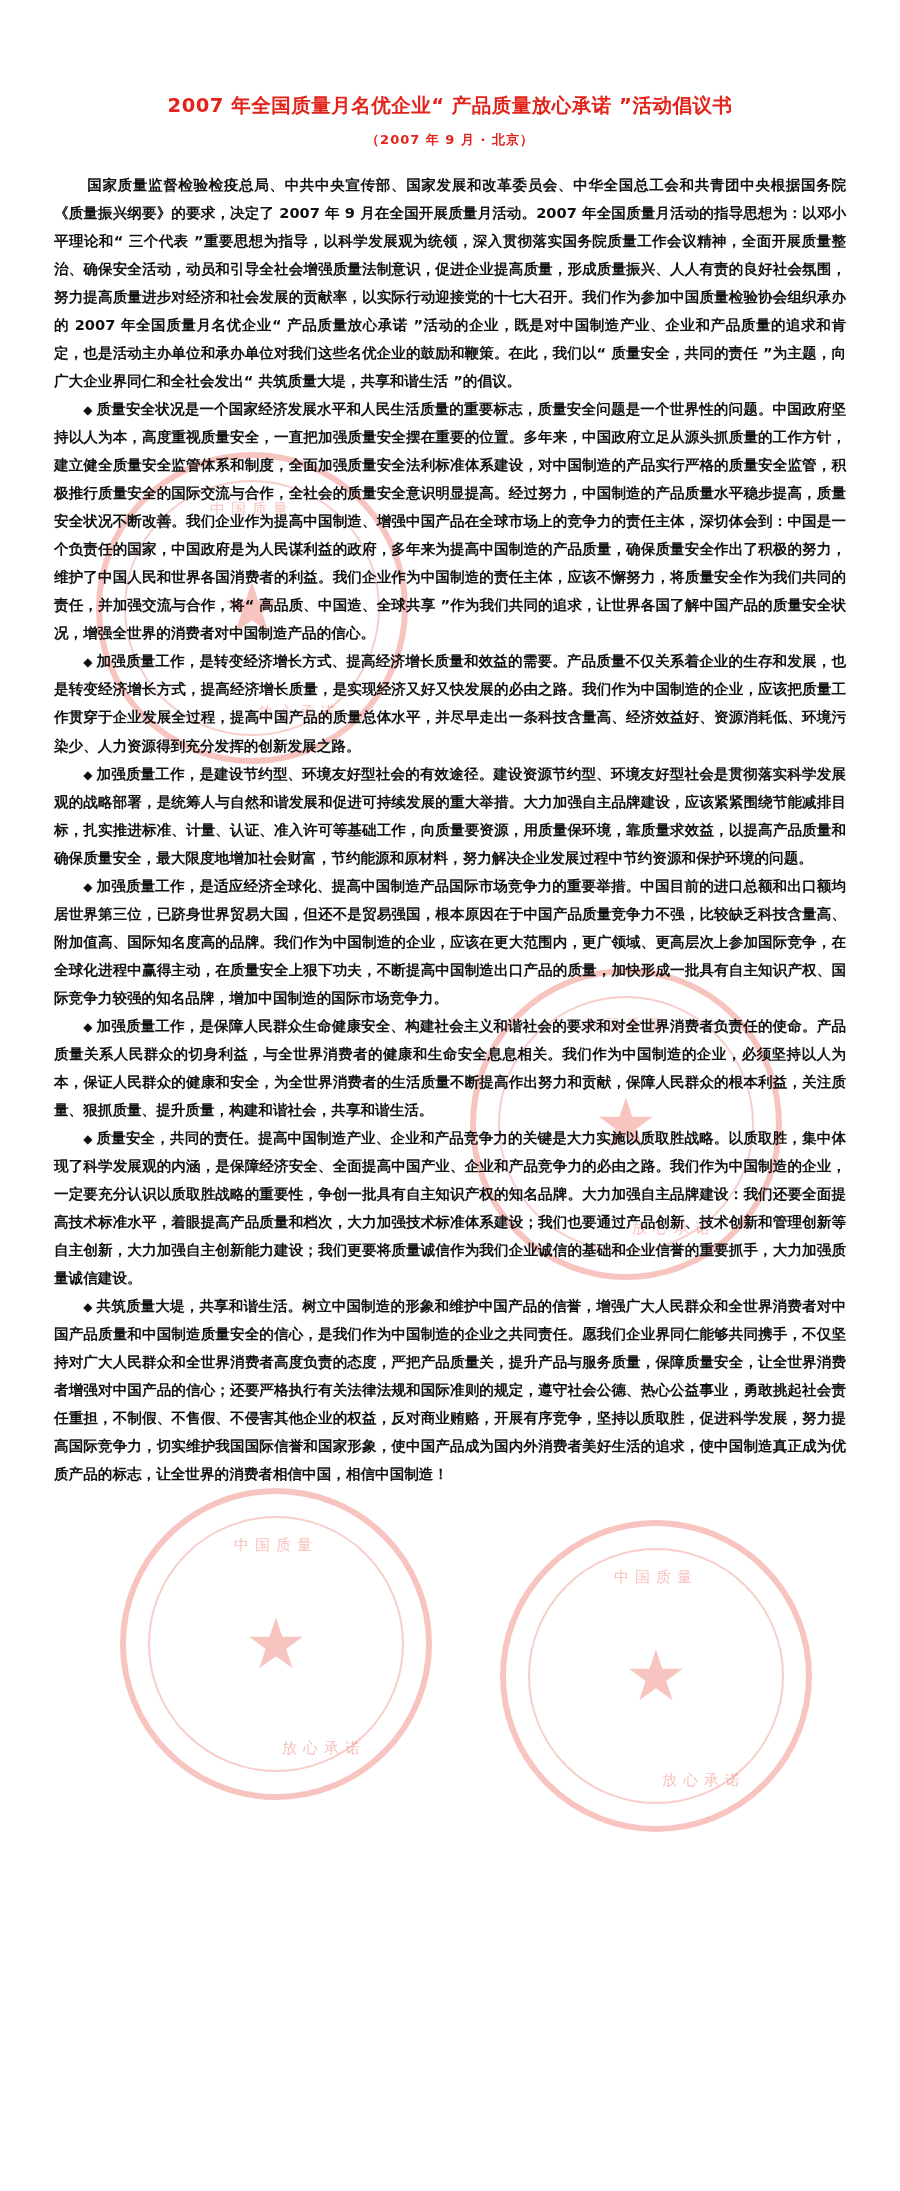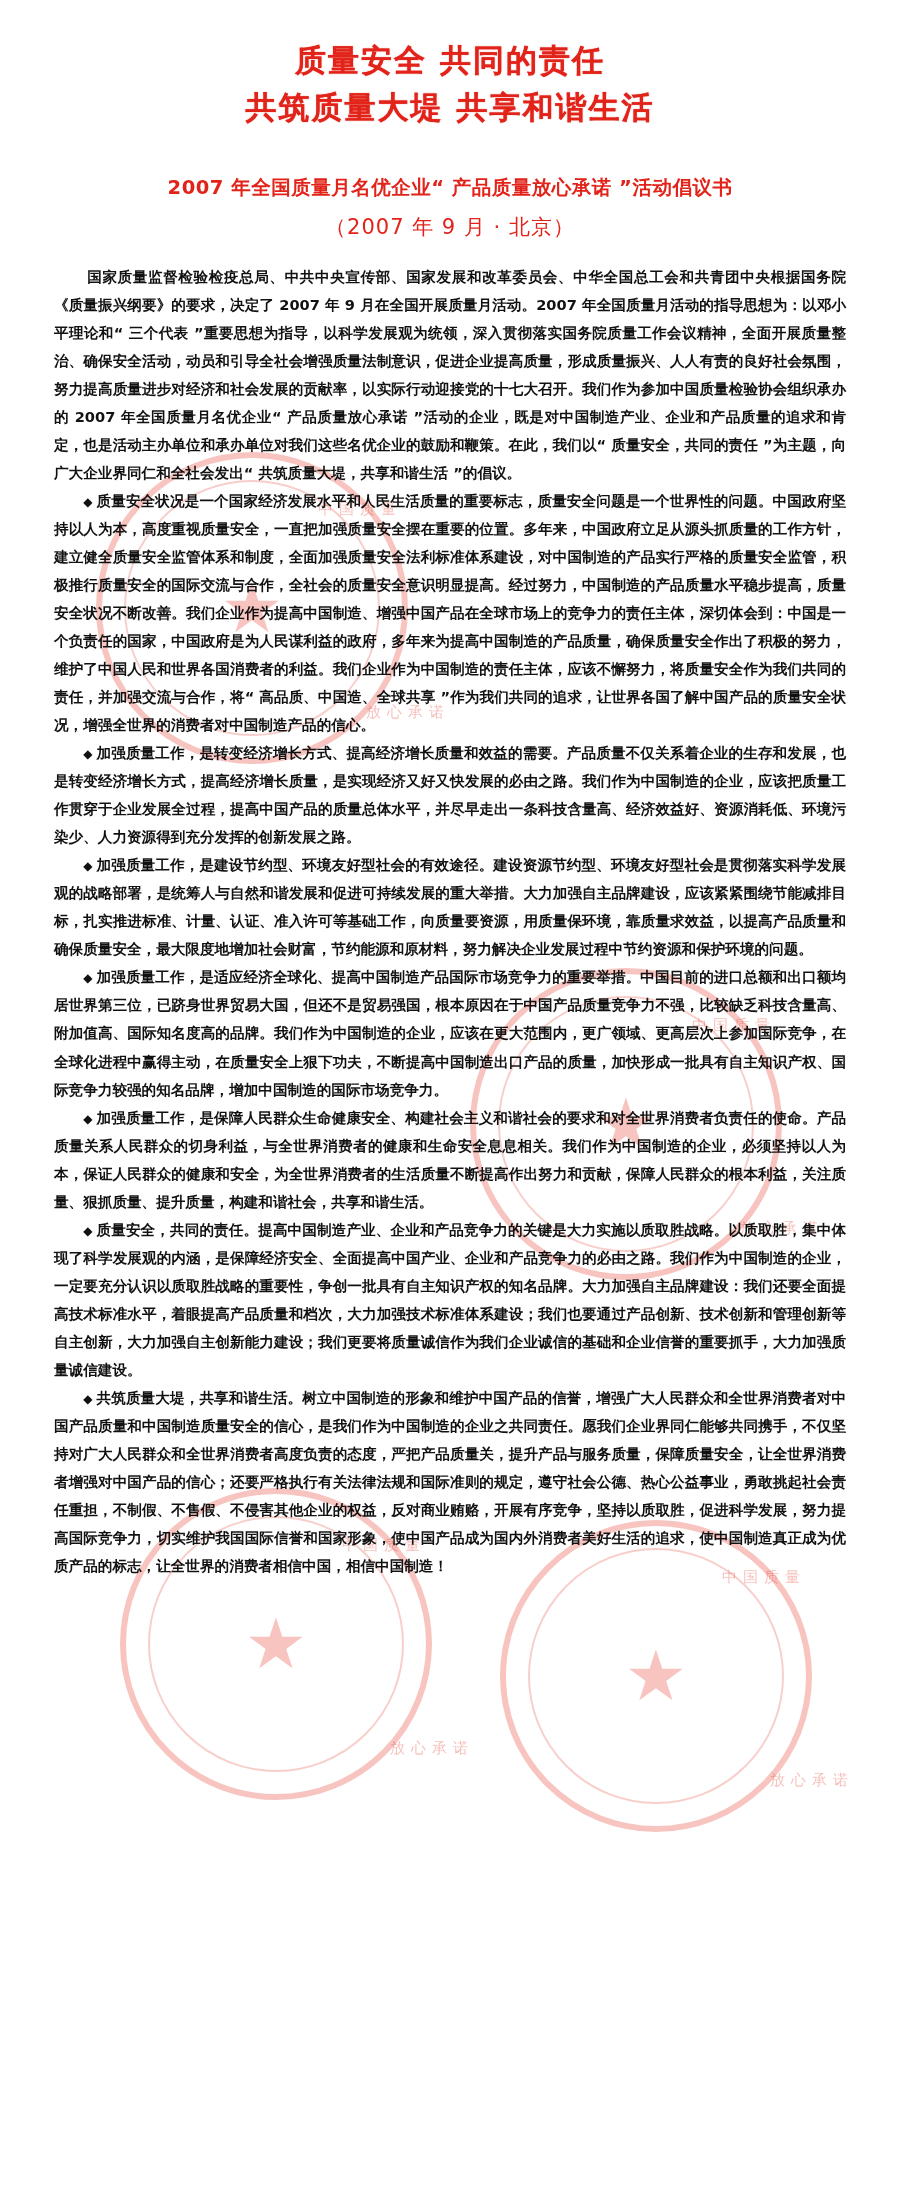--- a/index.html
+++ b/index.html
@@ -43,21 +43,21 @@
     top: 50%;
     transform: translate(-50%, -50%);
     color: rgba(228, 60, 45, 0.30);
     font-size: 70px;
     line-height: 1;
   }
   .seal .seal-top, .seal .seal-bottom {
     position: absolute;
     left: 0;
     width: 100%;
-    text-align: right;
+    text-align: center;
     color: rgba(228, 60, 45, 0.32);
     font-size: 15px;
     letter-spacing: 6px;
     font-family: "DejaVu Sans", "Liberation Sans", sans-serif;
   }
   .seal .seal-top { top: 14%; }
   .seal .seal-bottom { bottom: 12%; margin-left: 48px; }
 
   #seal-1 { left: 96px;  top: 452px;  width: 300px; height: 300px; }
   #seal-2 { left: 470px; top: 968px;  width: 300px; height: 300px; }
@@ -78,33 +78,33 @@
     letter-spacing: 2px;
     line-height: 1.45;
   }
   .banner-line {
     font-size: 31px;
     margin: 2px 0;
     text-shadow: 0 0 1px #e2231a;
   }
   .title-block {
     text-align: center;
-    margin-top: 42px;
+    margin-top: 54px;
   }
   .doc-title {
     color: #e2231a;
     font-weight: bold;
     font-size: 19.5px;
     letter-spacing: 0.5px;
     line-height: 1.6;
   }
   .doc-subtitle {
     color: #e2231a;
-    font-weight: normal;
-    font-size: 21px;
+    font-weight: bold;
+    font-size: 13px;
     margin-top: 10px;
     letter-spacing: 1px;
   }
   .body-text {
     margin-top: 22px;
     color: #111111;
     font-size: 14.6px;
     line-height: 1.92;
     text-align: justify;
     text-justify: inter-ideograph;
@@ -144,24 +144,20 @@
     <div class="seal-bottom">放心承诺</div>
   </div>
   <div class="seal" id="seal-4">
     <div class="seal-top">中国质量</div>
     <div class="star">★</div>
     <div class="seal-bottom">放心承诺</div>
   </div>
 
   <div class="content">
 
-    <div class="banner">
-      <div class="banner-line">质量安全  共同的责任</div>
-      <div class="banner-line">共筑质量大堤  共享和谐生活</div>
-    </div>
 
     <div class="title-block">
       <div class="doc-title">2007 年全国质量月名优企业“ 产品质量放心承诺 ”活动倡议书</div>
       <div class="doc-subtitle">（2007 年 9 月 · 北京）</div>
     </div>
 
     <div class="body-text">
       <p><span class="bullet"></span><span>国家质量监督检验检疫总局、中共中央宣传部、国家发展和改革委员会、中华全国总工会和共青团中央根据国务院《质量振兴纲要》的要求，决定了 2007 年 9 月在全国开展质量月活动。2007 年全国质量月活动的指导思想为：以邓小平理论和“ 三个代表 ”重要思想为指导，以科学发展观为统领，深入贯彻落实国务院质量工作会议精神，全面开展质量整治、确保安全活动，动员和引导全社会增强质量法制意识，促进企业提高质量，形成质量振兴、人人有责的良好社会氛围，努力提高质量进步对经济和社会发展的贡献率，以实际行动迎接党的十七大召开。我们作为参加中国质量检验协会组织承办的 2007 年全国质量月名优企业“ 产品质量放心承诺 ”活动的企业，既是对中国制造产业、企业和产品质量的追求和肯定，也是活动主办单位和承办单位对我们这些名优企业的鼓励和鞭策。在此，我们以“ 质量安全，共同的责任 ”为主题，向广大企业界同仁和全社会发出“ 共筑质量大堤，共享和谐生活 ”的倡议。</span></p>
       <p class="bulleted"><span class="bullet">◆</span><span>质量安全状况是一个国家经济发展水平和人民生活质量的重要标志，质量安全问题是一个世界性的问题。中国政府坚持以人为本，高度重视质量安全，一直把加强质量安全摆在重要的位置。多年来，中国政府立足从源头抓质量的工作方针，建立健全质量安全监管体系和制度，全面加强质量安全法利标准体系建设，对中国制造的产品实行严格的质量安全监管，积极推行质量安全的国际交流与合作，全社会的质量安全意识明显提高。经过努力，中国制造的产品质量水平稳步提高，质量安全状况不断改善。我们企业作为提高中国制造、增强中国产品在全球市场上的竞争力的责任主体，深切体会到：中国是一个负责任的国家，中国政府是为人民谋利益的政府，多年来为提高中国制造的产品质量，确保质量安全作出了积极的努力，维护了中国人民和世界各国消费者的利益。我们企业作为中国制造的责任主体，应该不懈努力，将质量安全作为我们共同的责任，并加强交流与合作，将“ 高品质、中国造、全球共享 ”作为我们共同的追求，让世界各国了解中国产品的质量安全状况，增强全世界的消费者对中国制造产品的信心。</span></p>
       <p class="bulleted"><span class="bullet">◆</span><span>加强质量工作，是转变经济增长方式、提高经济增长质量和效益的需要。产品质量不仅关系着企业的生存和发展，也是转变经济增长方式，提高经济增长质量，是实现经济又好又快发展的必由之路。我们作为中国制造的企业，应该把质量工作贯穿于企业发展全过程，提高中国产品的质量总体水平，并尽早走出一条科技含量高、经济效益好、资源消耗低、环境污染少、人力资源得到充分发挥的创新发展之路。</span></p>

